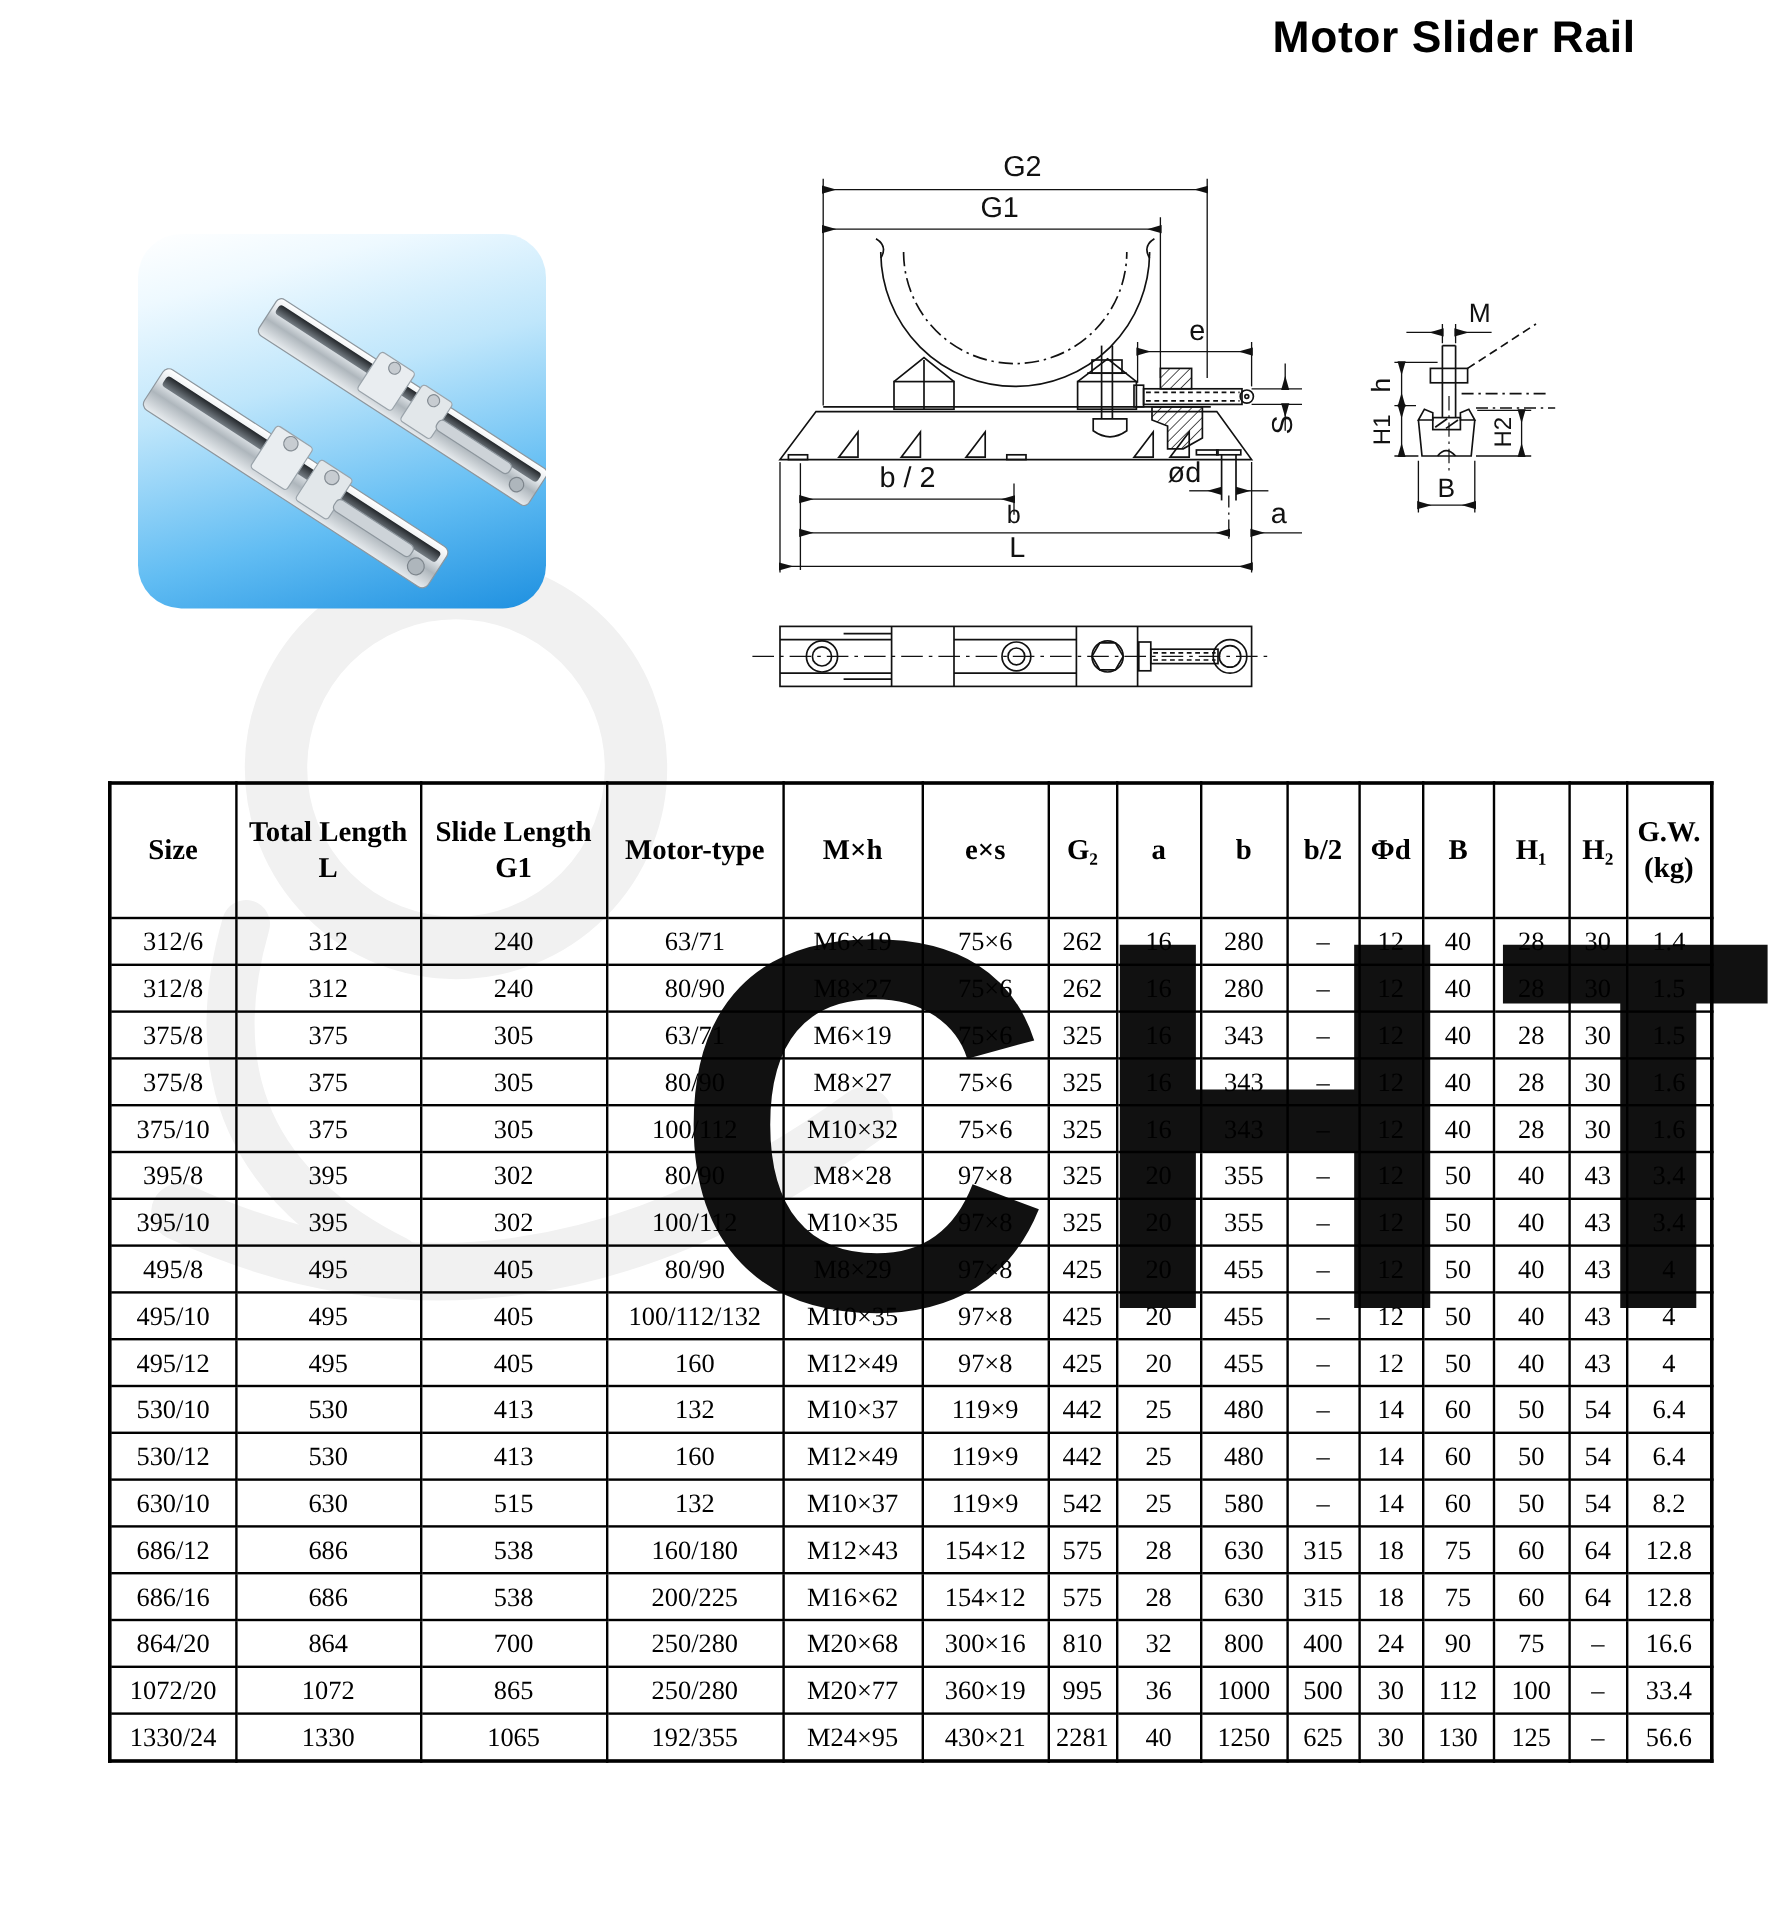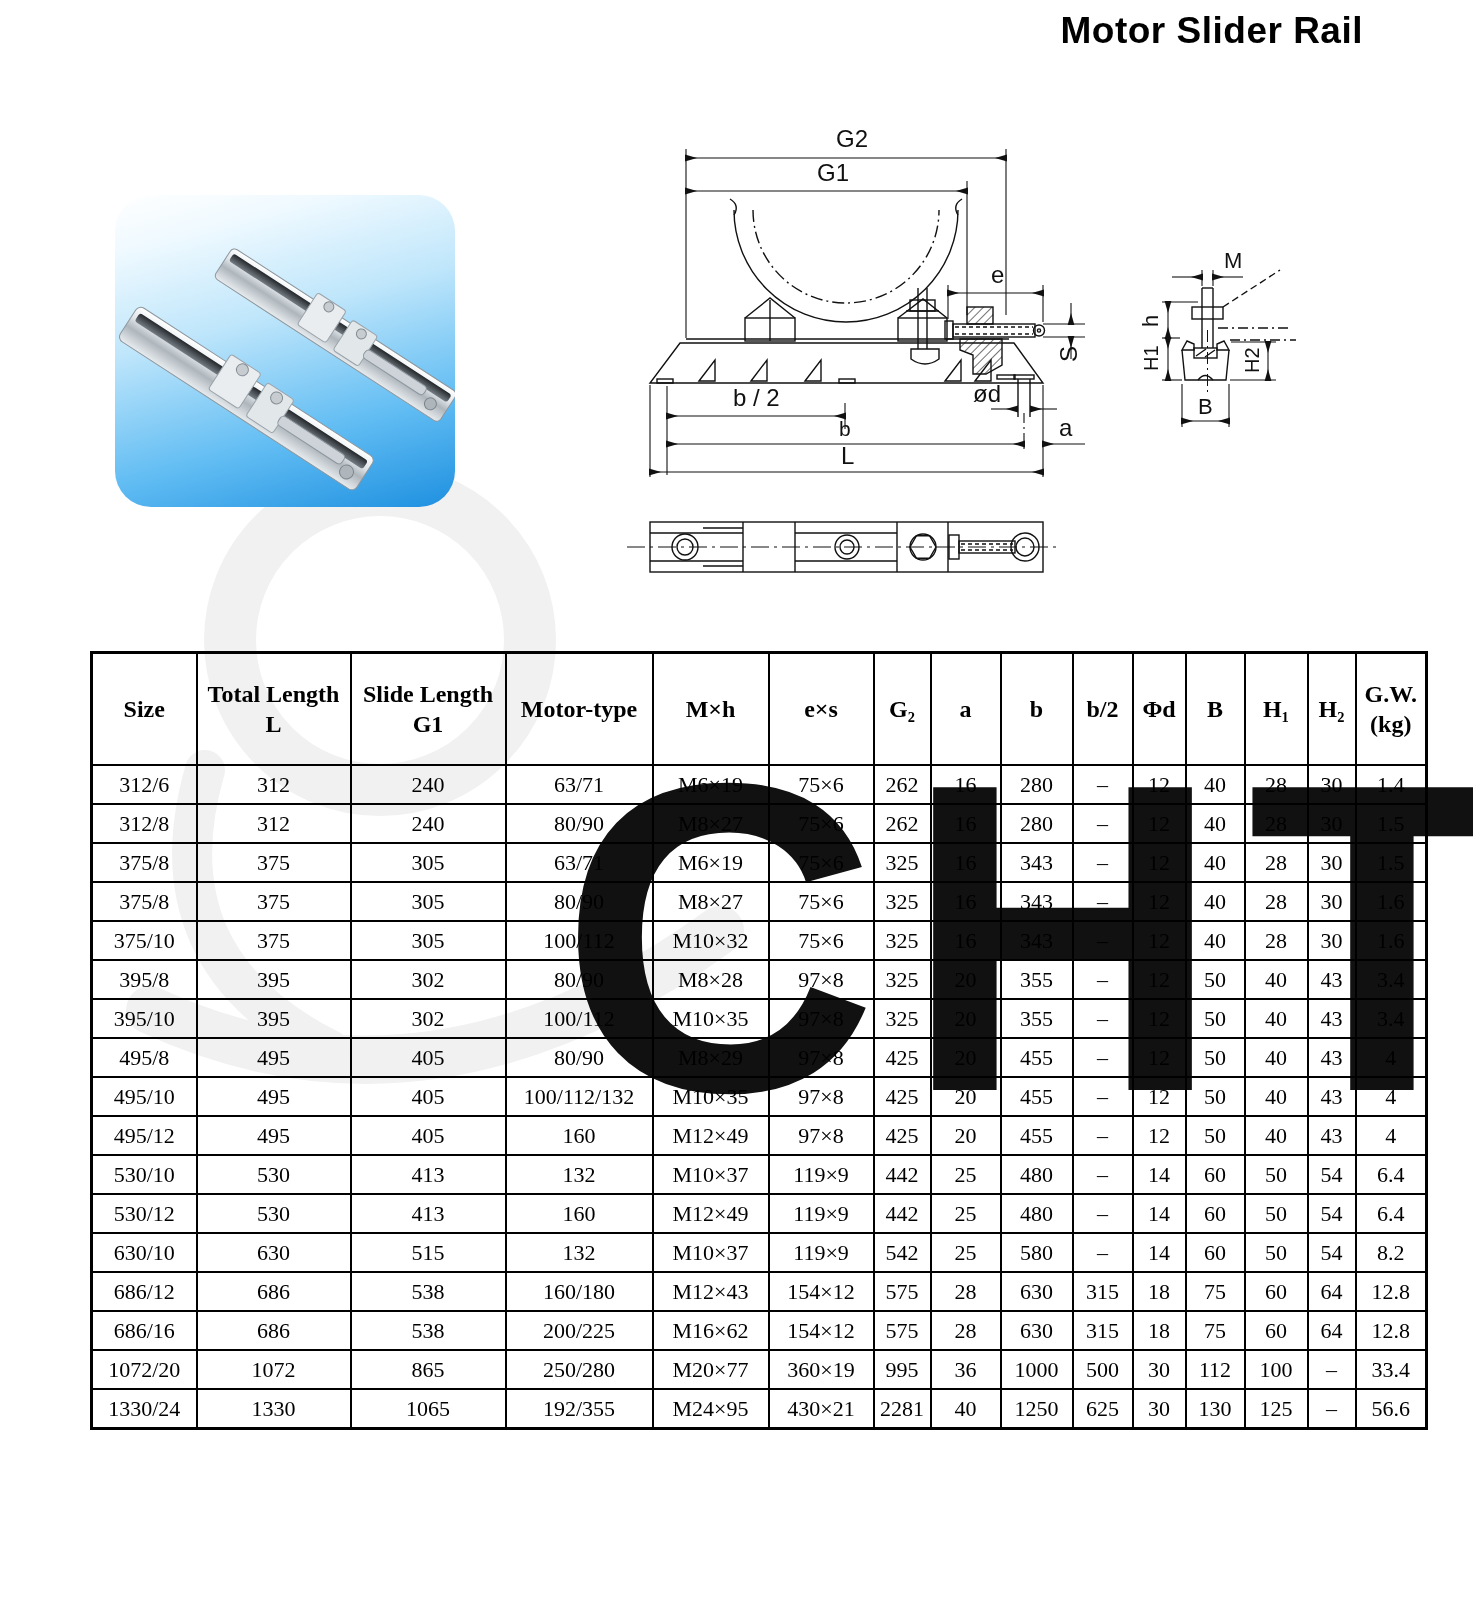--- a/index.html
+++ b/index.html
@@ -548,20 +548,37 @@
           <td>28</td>
           <td>630</td>
           <td>315</td>
           <td>18</td>
           <td>75</td>
           <td>60</td>
           <td>64</td>
           <td>12.8</td>
         </tr>
         <tr>
+          <td>864/20</td>
+          <td>864</td>
+          <td>700</td>
+          <td>250/280</td>
+          <td>M20×68</td>
+          <td>300×16</td>
+          <td>810</td>
+          <td>32</td>
+          <td>800</td>
+          <td>400</td>
+          <td>24</td>
+          <td>90</td>
+          <td>75</td>
+          <td>–</td>
+          <td>16.6</td>
+        </tr>
+        <tr>
           <td>1072/20</td>
           <td>1072</td>
           <td>865</td>
           <td>250/280</td>
           <td>M20×77</td>
           <td>360×19</td>
           <td>995</td>
           <td>36</td>
           <td>1000</td>
           <td>500</td>

